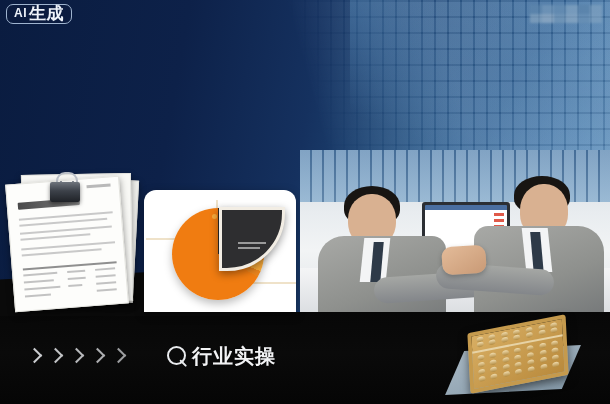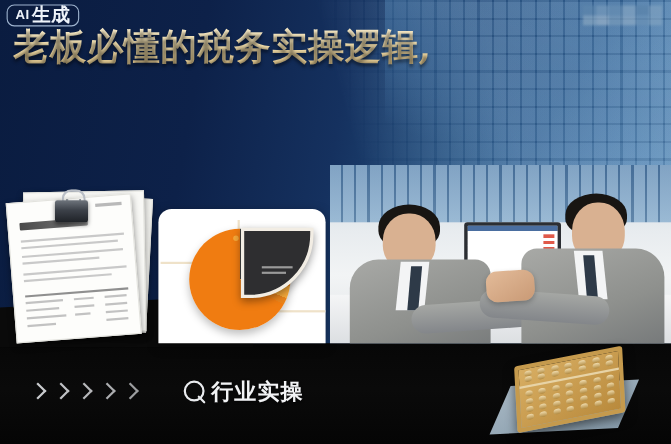--- a/index.html
+++ b/index.html
@@ -355,21 +355,20 @@
       <i></i>
     <i></i>
       <i></i>
     <i></i>
       <i></i>
     <i></i>
       <i></i>
   </div>
 
   <div class="headline">
-    <div class="hl1">老板必懂的税务实操逻辑,</div>
   </div>
 
   <div class="docs">
     <div class="paper p-back"></div>
     <div class="paper p-mid"></div>
     <div class="paper p-front">
       <div class="pcode"></div>
       <div class="ptitle"></div>
       <div class="pline pl1"></div>
       <div class="pline pl2"></div>

